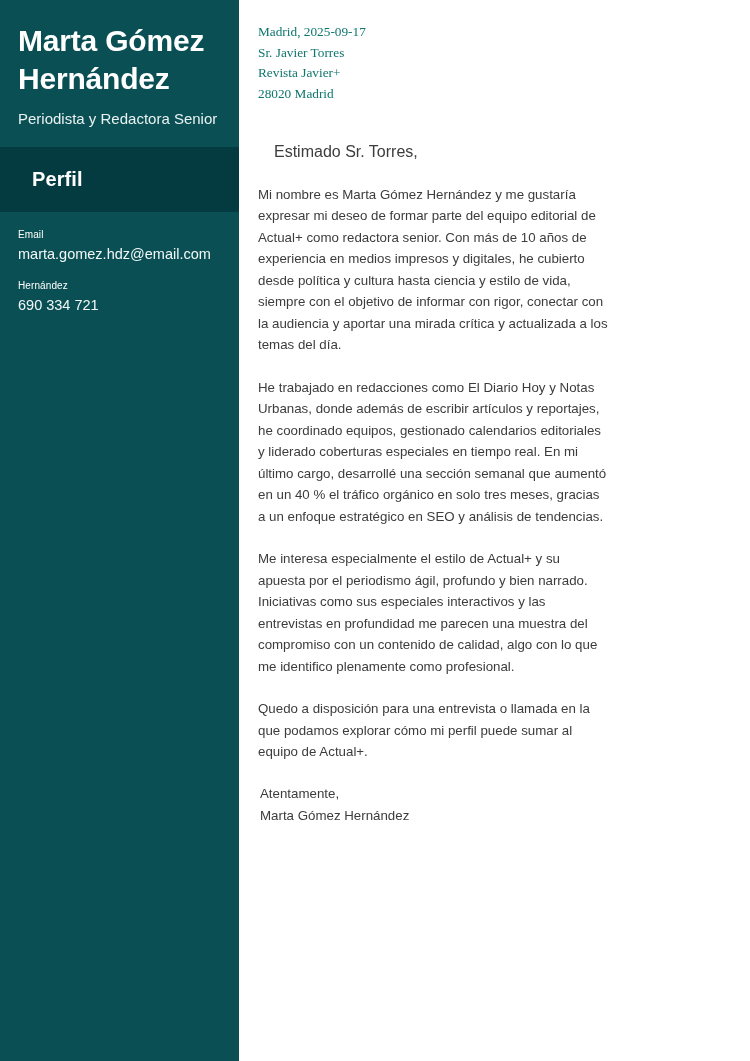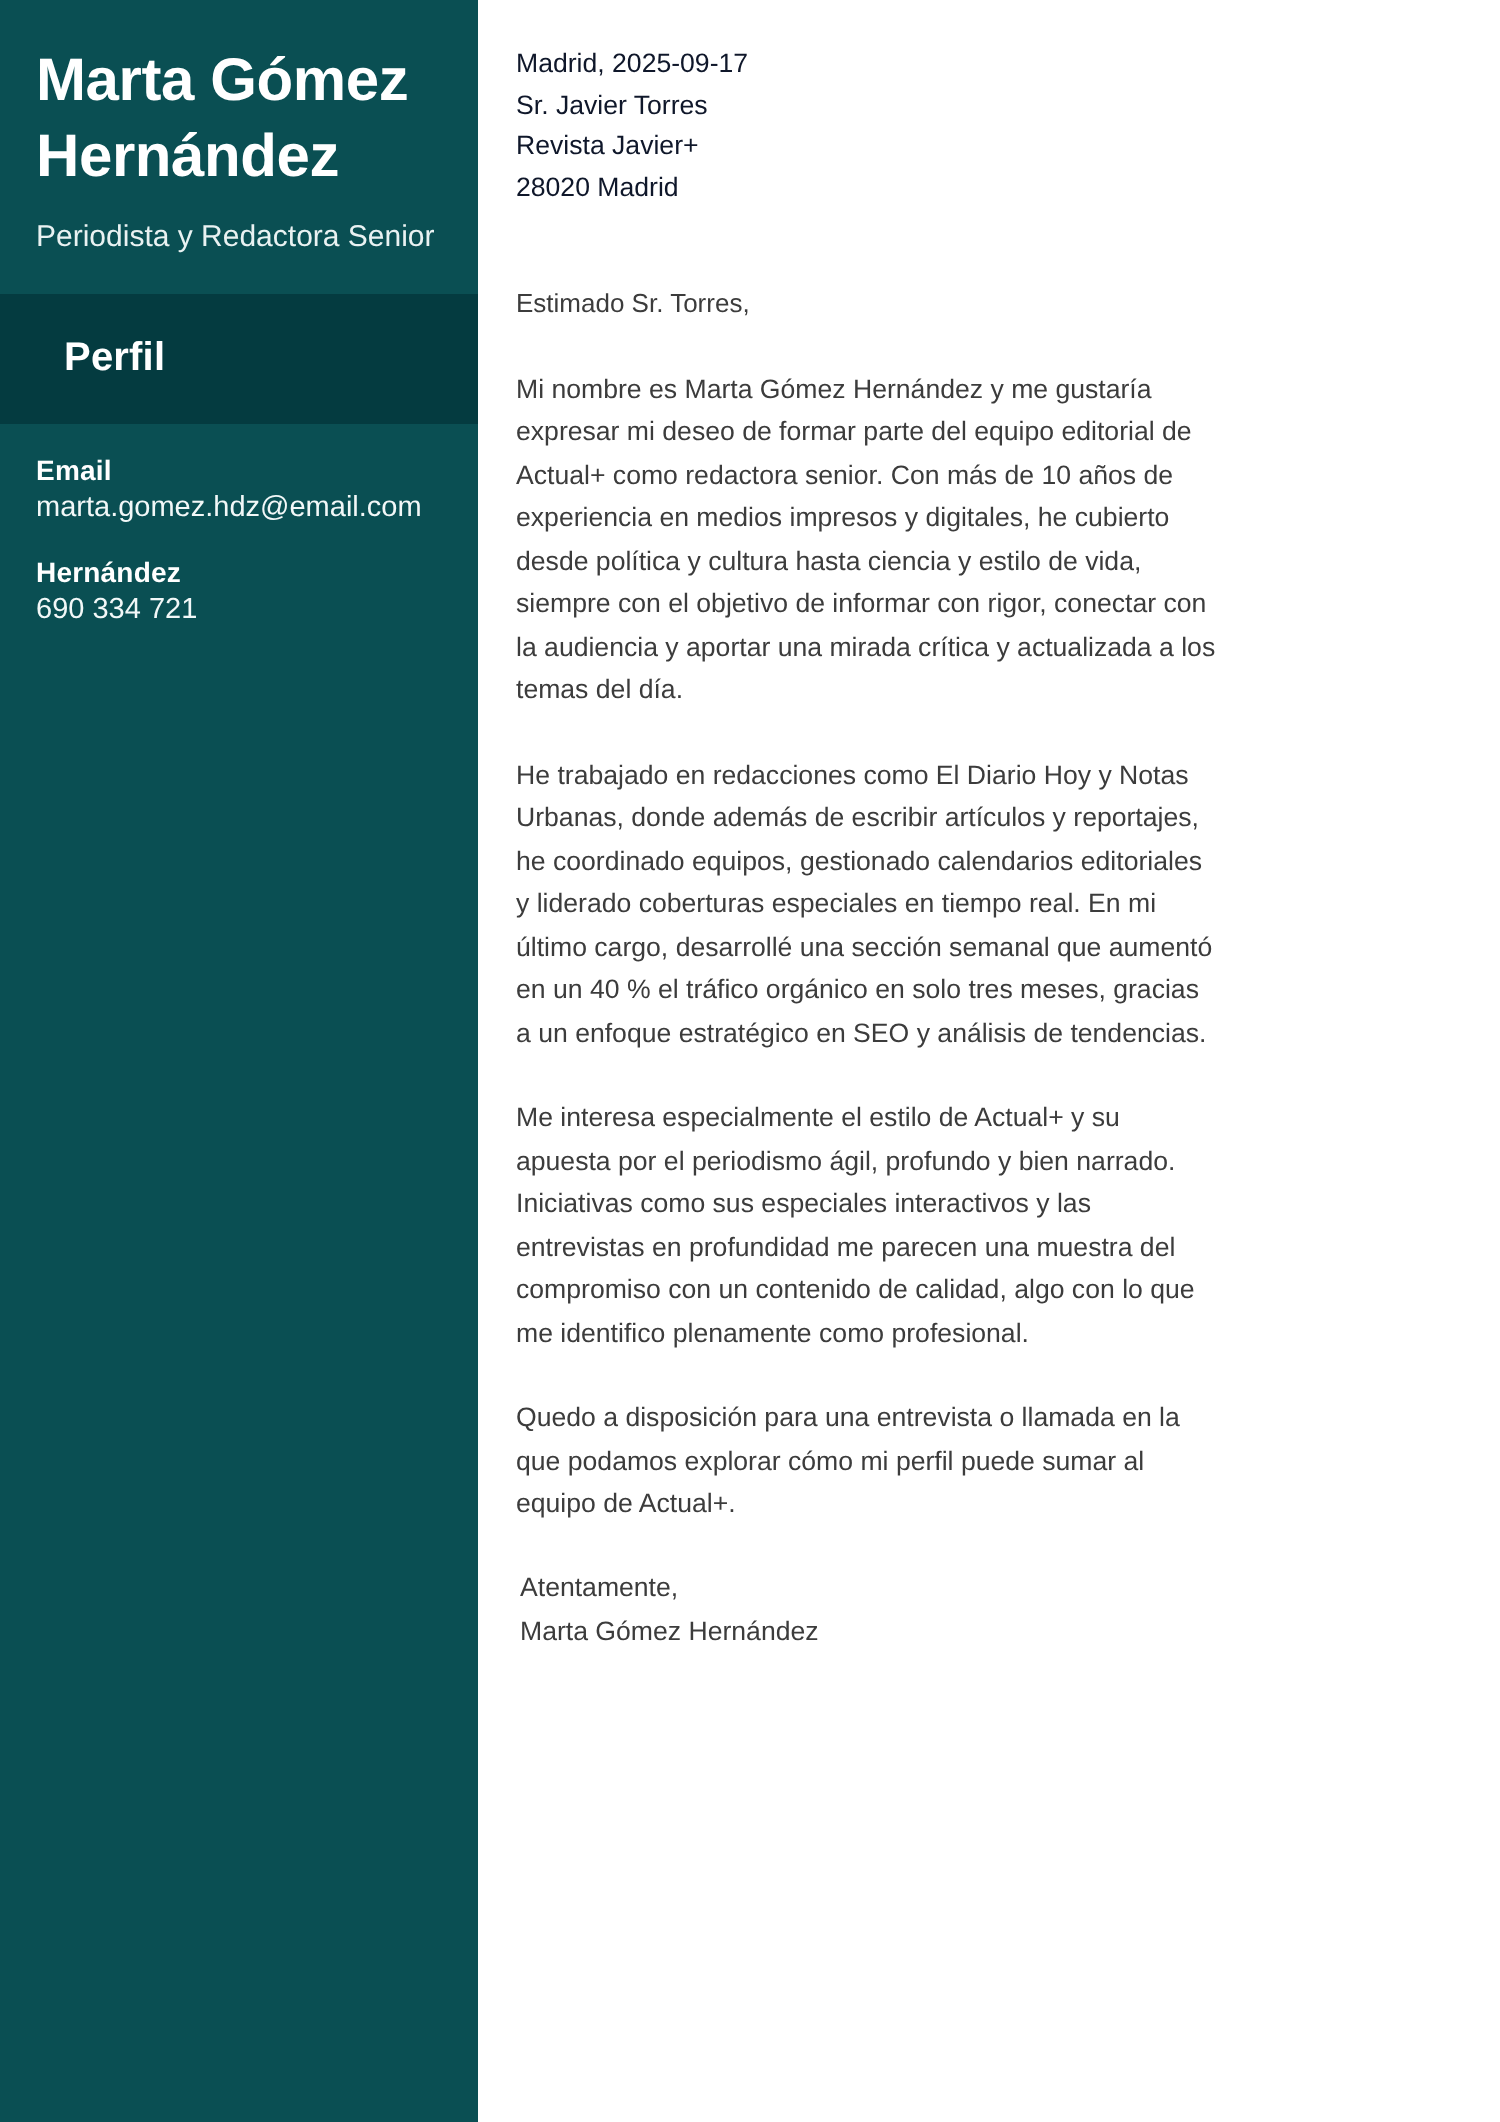--- a/index.html
+++ b/index.html
@@ -63,23 +63,23 @@
     letter-spacing: 0.1px;
   }
 
   .contact-list {
     padding: 16px 18px 0 18px;
   }
   .contact-item {
     margin-bottom: 15px;
   }
   .contact-label {
-    font-size: 14px;
+    font-size: 10px;
     line-height: 14px;
-    font-weight: bold;
+    font-weight: normal;
     color: #ffffff;
     margin: 0 0 3px 0;
     letter-spacing: 0.1px;
   }
   .contact-value {
     font-size: 14.5px;
     line-height: 19px;
     font-weight: normal;
     color: #f2f8f8;
     margin: 0;
@@ -93,26 +93,27 @@
     color: #3c3c3c;
     box-sizing: border-box;
   }
   .addr-block {
     margin: 0 0 0 0;
   }
   .addr-line {
     font-size: 13.3px;
     line-height: 20.5px;
     margin: 0;
-    color: #0f172a;
+    color: #0f766e;
+    font-family: Liberation Serif, serif;
   }
   .salutation {
-    font-size: 13px;
+    font-size: 16px;
     line-height: 20.5px;
-    margin: 38px 0 0 0;
+    margin: 38px 0 0 16px;
     color: #3c3c3c;
   }
   .para {
     font-size: 13.3px;
     line-height: 21.5px;
     margin: 21px 0 0 0;
     color: #3c3c3c;
     text-align: left;
   }
   .closing-block {

